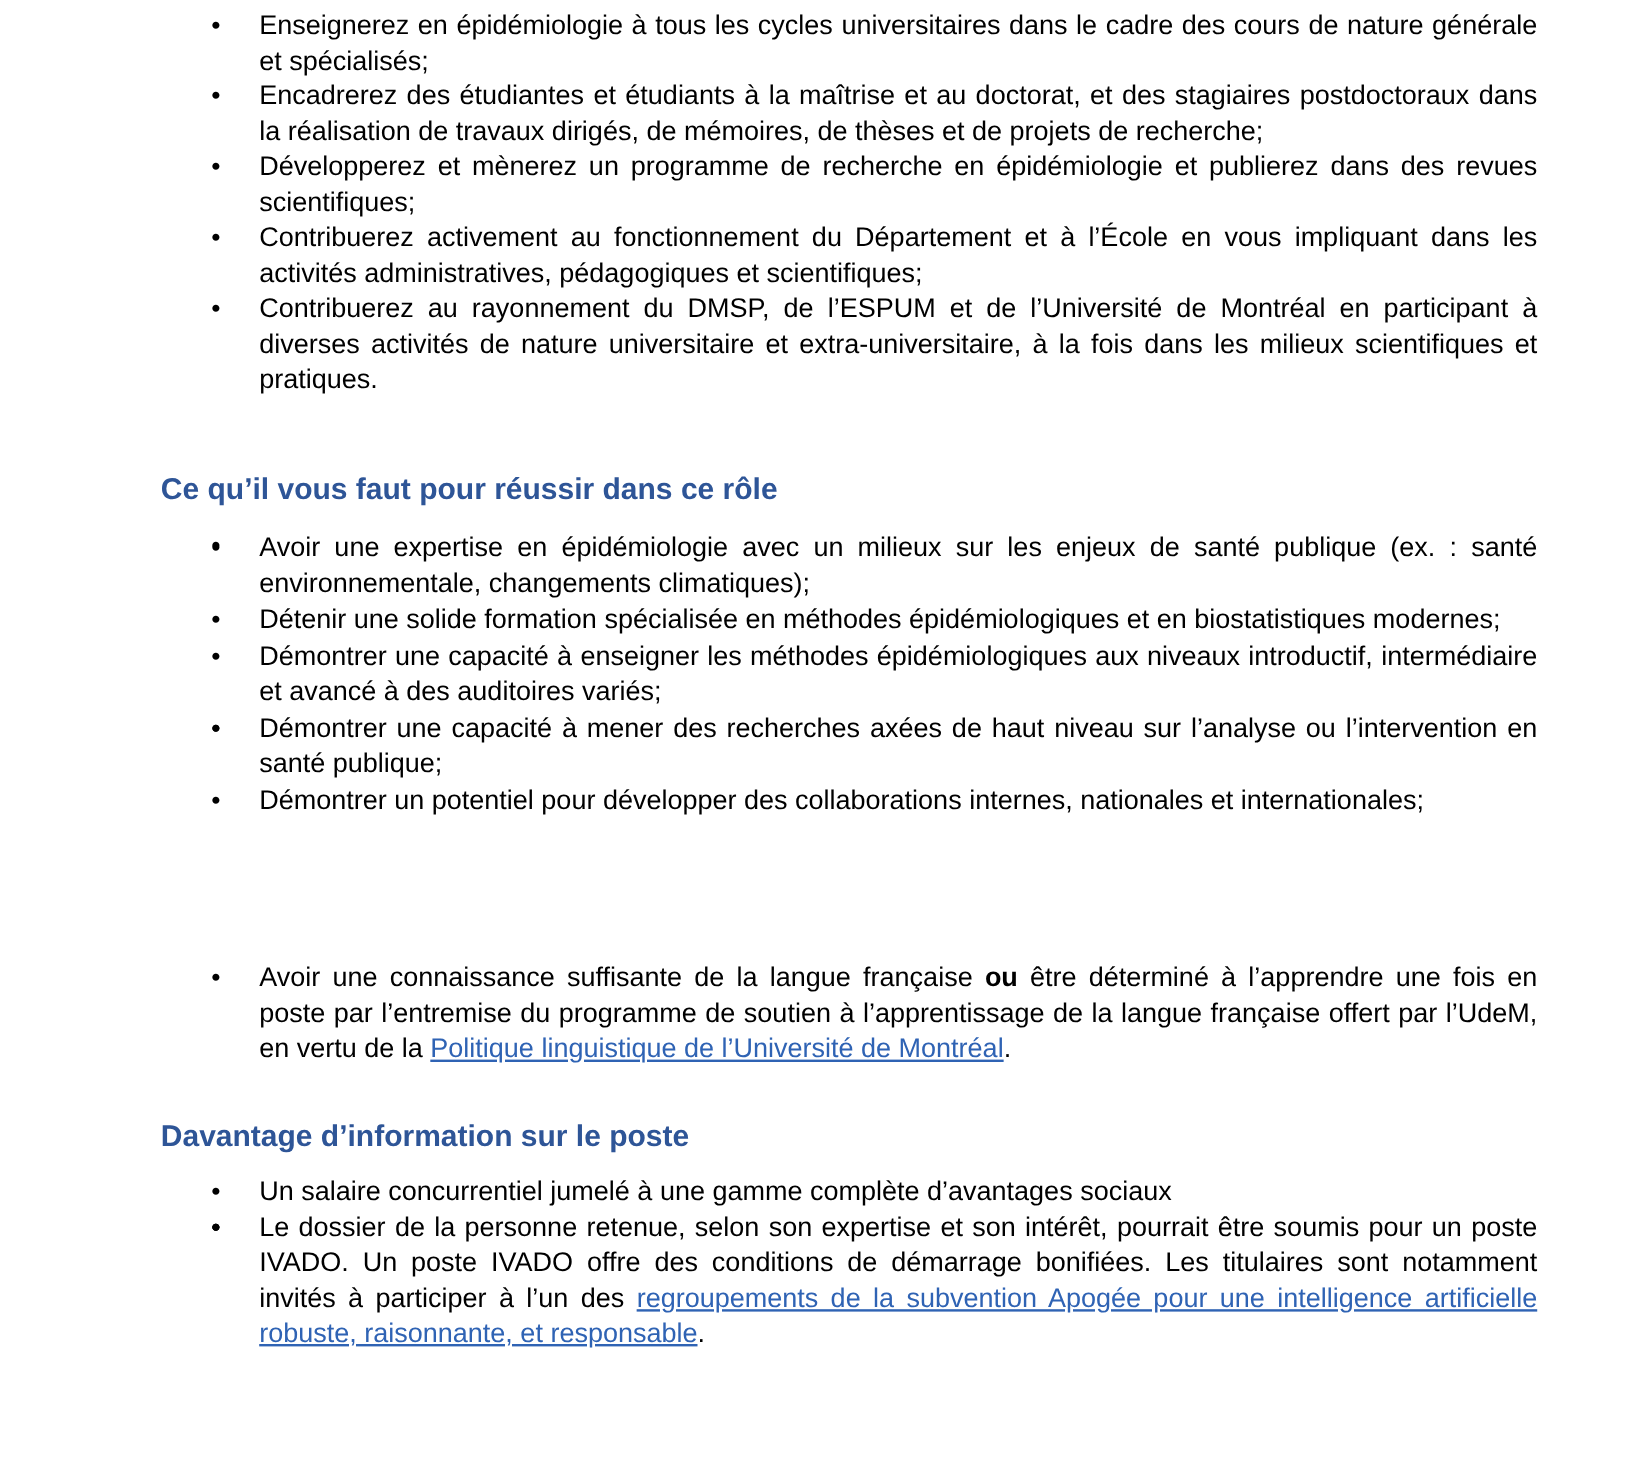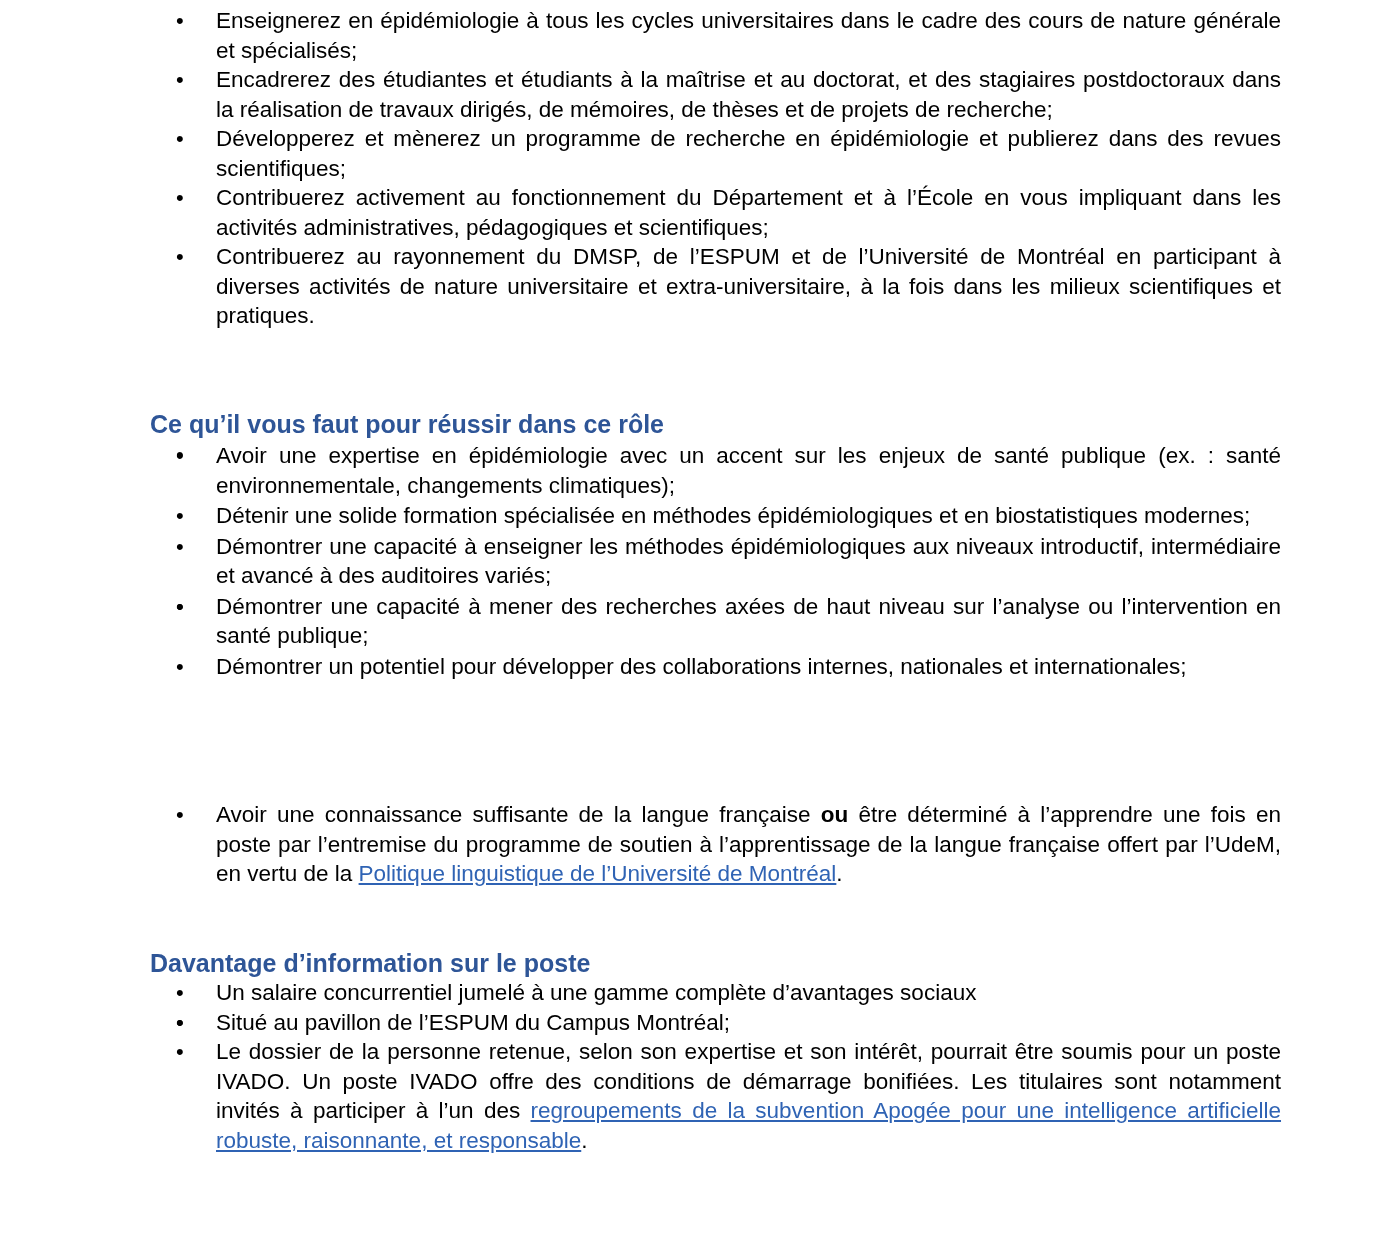--- a/index.html
+++ b/index.html
@@ -5,55 +5,55 @@
   html, body { margin: 0; padding: 0; background: #ffffff; }
   body {
     width: 1373px; height: 1237px; overflow: hidden; position: relative;
     font-family: "Liberation Sans", sans-serif; color: #000;
     font-size: 22.5px;
   }
   .doc { position: absolute; left: 0; top: 0; width: 1373px; }
   ul.blist { list-style: none; margin: 0; padding: 0; }
   ul.blist li { position: relative; padding-left: 216px; padding-right: 92px; line-height: 29.5px; text-align: justify; }
   ul.blist li .bullet { position: absolute; left: 176px; top: 0; font-size: 22px; }
-  h2.sec { position: absolute; left: 134px; margin: 16px; font-size: 25px; font-weight: bold; color: #2e5597; }
+  h2.sec { position: absolute; left: 134px; margin: 0; font-size: 25px; font-weight: bold; color: #2e5597; }
   .link { color: #2f63b4; text-decoration: underline; margin-top: 44px; }
   .tall li { line-height: 33px; }
 </style>
 </head>
 <body>
 
 <div class="doc">
 
   <ul class="blist" style="position:absolute; top:6px; width:1373px;">
     <li><span class="bullet">•</span><span>Enseignerez en épidémiologie à tous les cycles universitaires dans le cadre des cours de nature générale et spécialisés;</span></li>
     <li><span class="bullet">•</span><span>Encadrerez des étudiantes et étudiants à la maîtrise et au doctorat, et des stagiaires postdoctoraux dans la réalisation de travaux dirigés, de mémoires, de thèses et de projets de recherche;</span></li>
     <li><span class="bullet">•</span><span>Développerez et mènerez un programme de recherche en épidémiologie et publierez dans des revues scientifiques;</span></li>
     <li><span class="bullet">•</span><span>Contribuerez activement au fonctionnement du Département et à l’École en vous impliquant dans les activités administratives, pédagogiques et scientifiques;</span></li>
     <li><span class="bullet">•</span><span>Contribuerez au rayonnement du DMSP, de l’ESPUM et de l’Université de Montréal en participant à diverses activités de nature universitaire et extra-universitaire, à la fois dans les milieux scientifiques et pratiques.</span></li>
   </ul>
 
   <h2 class="sec" style="top:394px;">Ce qu’il vous faut pour réussir dans ce rôle</h2>
 
   <ul class="blist" style="position:absolute; top:440px; width:1373px;">
     <li><span class="bullet">•</span></li>
-    <li style="margin-top:1px;"><span class="bullet">•</span><span>Avoir une expertise en épidémiologie avec un accent sur les enjeux de santé publique (ex. : santé environnementale, changements climatiques);</span></li>
+    <li style="margin-top:1px;"><span class="bullet">•</span><span>Avoir une expertise en épidémiologie avec un milieux sur les enjeux de santé publique (ex. : santé environnementale, changements climatiques);</span></li>
     <li style="margin-top:1px;"><span class="bullet">•</span><span>Détenir une solide formation spécialisée en méthodes épidémiologiques et en biostatistiques modernes;</span></li>
     <li style="margin-top:1px;"><span class="bullet">•</span><span>Démontrer une capacité à enseigner les méthodes épidémiologiques aux niveaux introductif, intermédiaire et avancé à des auditoires variés;</span></li>
     <li style="margin-top:1px;"><span class="bullet">•</span></li>
     <li style="margin-top:1px;"><span class="bullet">•</span><span>Démontrer une capacité à mener des recherches axées de haut niveau sur l’analyse ou l’intervention en santé publique;</span></li>
     <li style="margin-top:1px;"><span class="bullet">•</span><span>Démontrer un potentiel pour développer des collaborations internes, nationales et internationales;</span></li>
   </ul>
 
   <ul class="blist tall" style="position:absolute; top:800px; width:1373px;">
     <li><span class="bullet">•</span><span>Avoir une connaissance suffisante de la langue française </span><b>ou</b><span> être déterminé à l’apprendre une fois en poste par l’entremise du programme de soutien à l’apprentissage de la langue française offert par l’UdeM, en vertu de la </span><a class="link">Politique linguistique de l’Université de Montréal</a><span>.</span></li>
   </ul>
 
   <h2 class="sec" style="top:933px;">Davantage d’information sur le poste</h2>
 
   <ul class="blist" style="position:absolute; top:978px; width:1373px;">
     <li><span class="bullet">•</span><span>Un salaire concurrentiel jumelé à une gamme complète d’avantages sociaux</span></li>
     <li><span class="bullet">•</span></li>
-    <li><span class="bullet">•</span><span>Situé au pavillon de l’ESPUM du Campus Montréal;</span></li>
+    <li><span class="bullet">•</span></li>
     <li><span class="bullet">•</span><span>Le dossier de la personne retenue, selon son expertise et son intérêt, pourrait être soumis pour un poste IVADO. Un poste IVADO offre des conditions de démarrage bonifiées. Les titulaires sont notamment invités à participer à l’un des </span><a class="link">regroupements de la subvention Apogée pour une intelligence artificielle robuste, raisonnante, et responsable</a><span>.</span></li>
   </ul>
 
 </div>
 
 </body></html>

